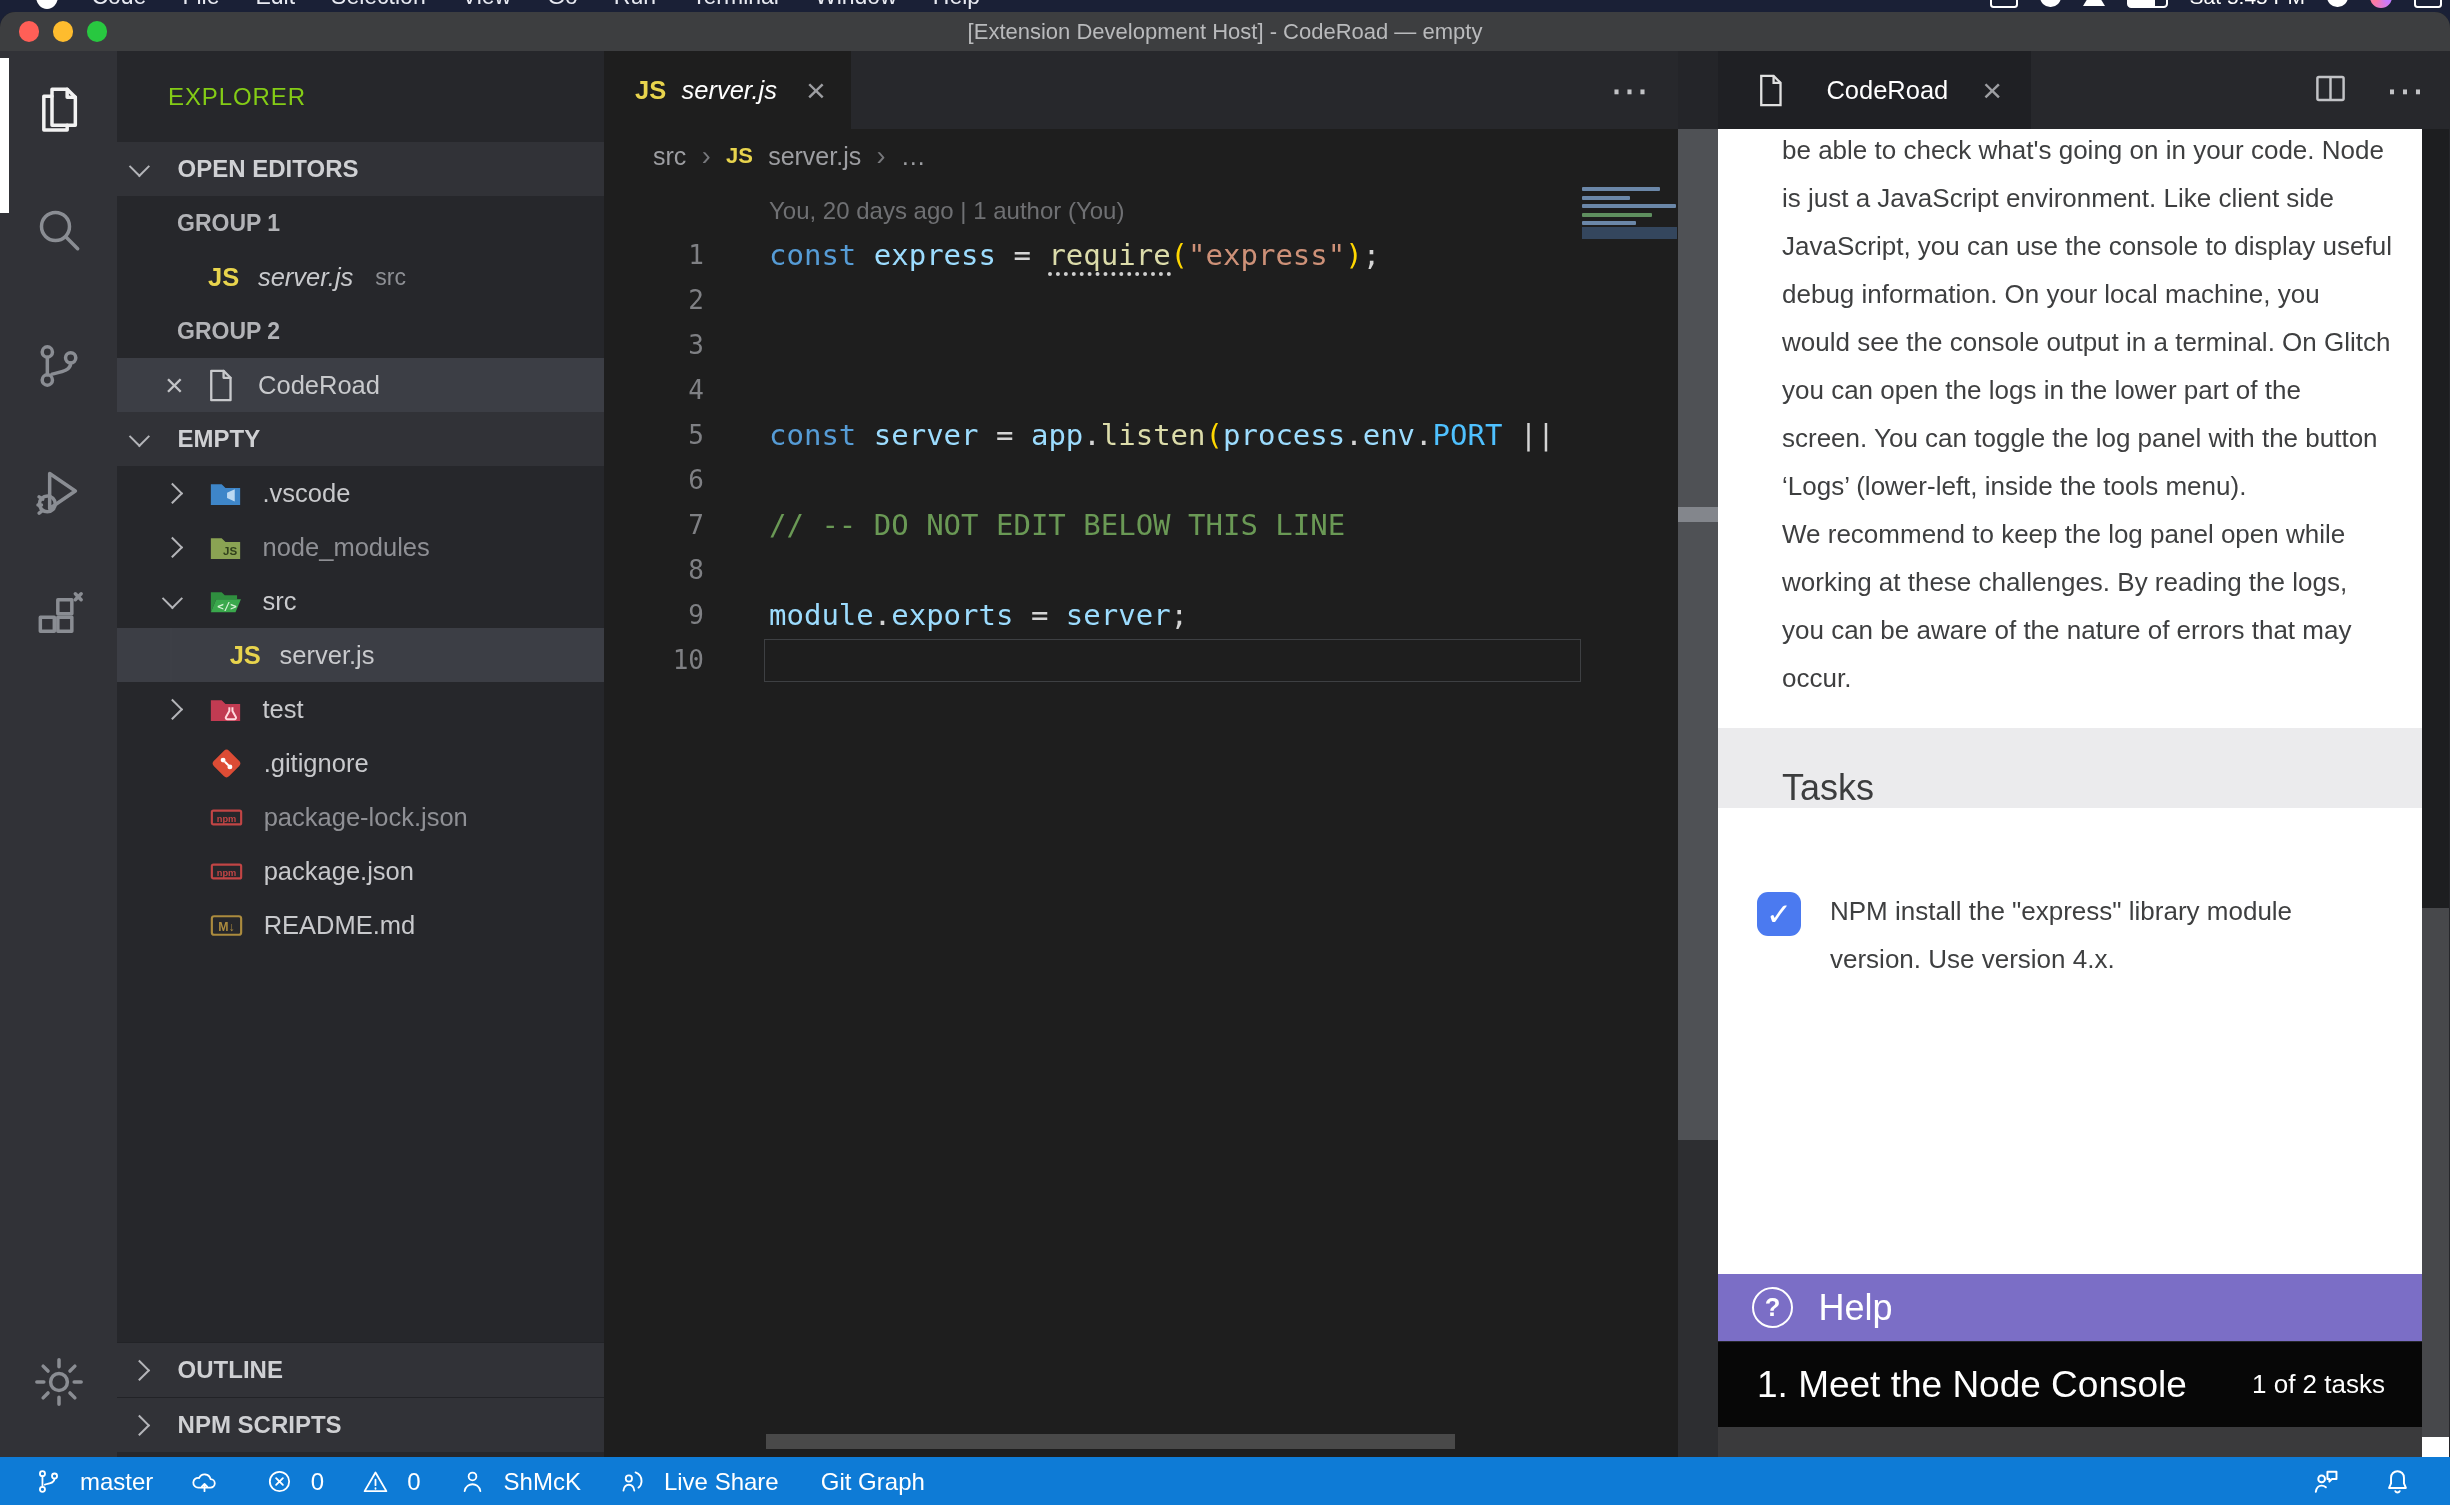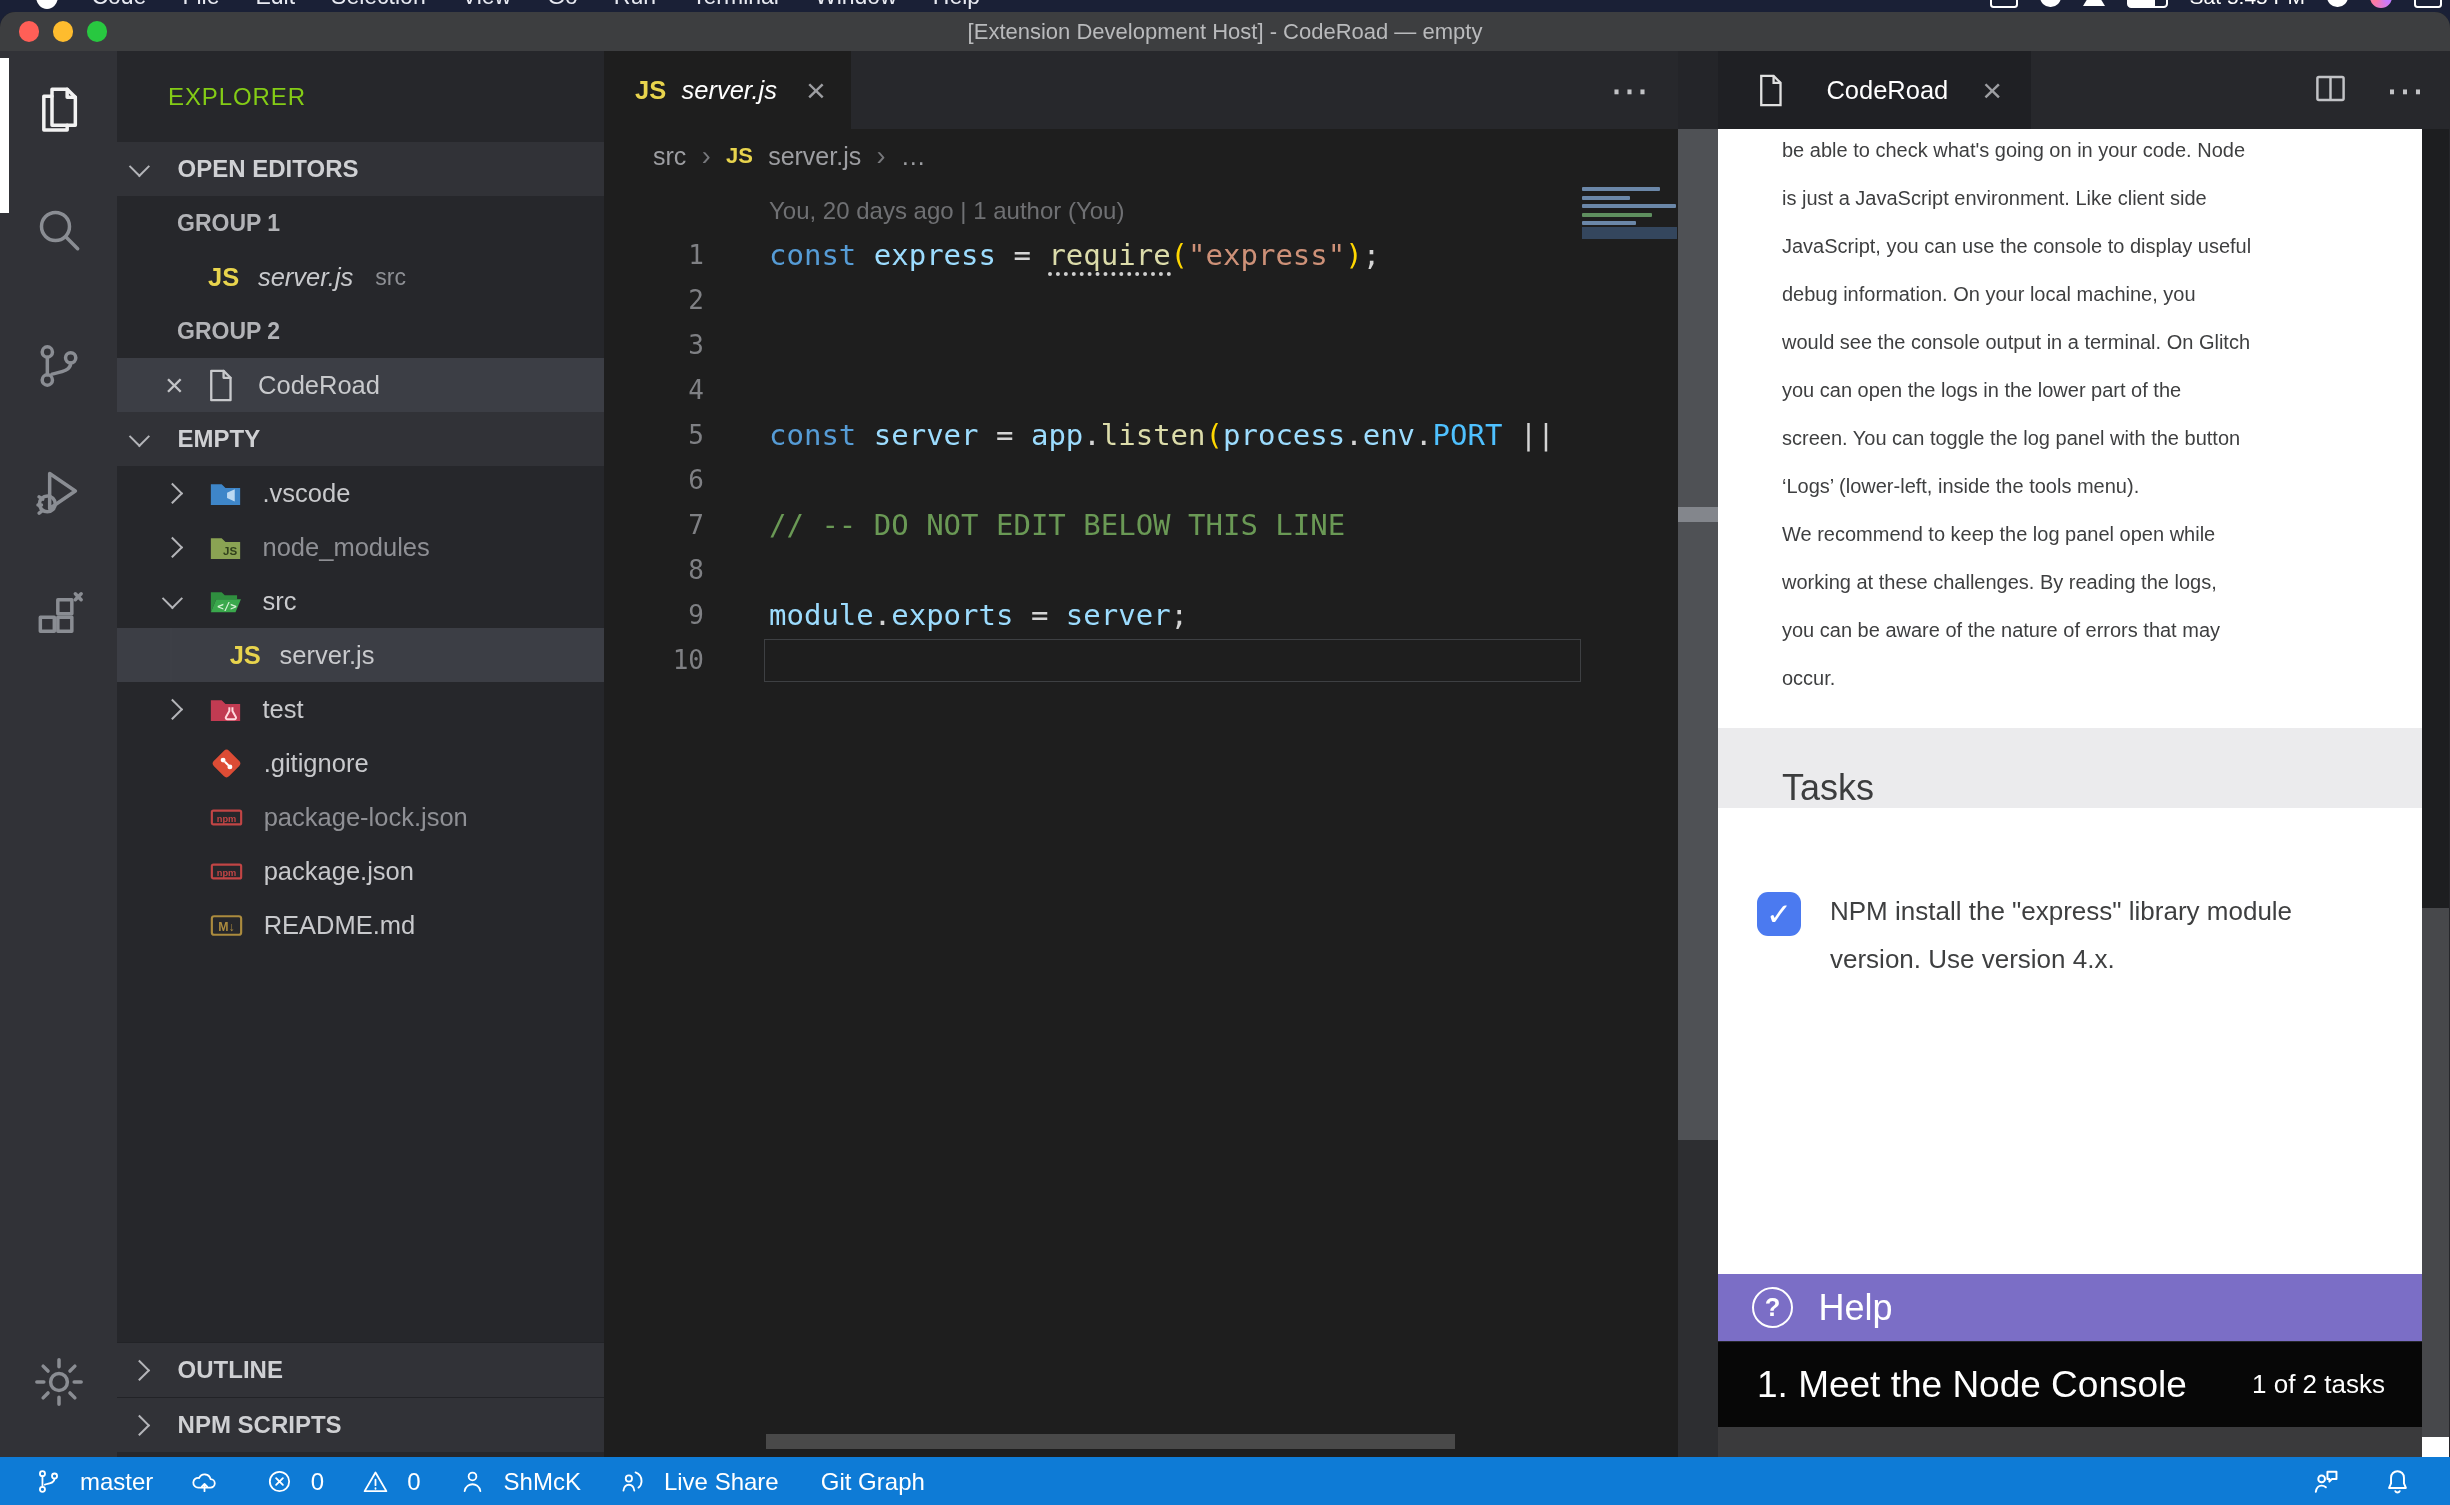--- a/index.html
+++ b/index.html
@@ -95,21 +95,21 @@
 
   
   #webview{position:absolute;left:1718px;top:0;width:732px;height:100%;background:#26272b;}
   #cr-tabbar{position:absolute;left:0;top:0;width:100%;height:78px;background:#27282c;}
   #cr-tab{position:absolute;left:0;top:0;height:78px;background:#1f2024;display:flex;align-items:center;padding:0 29px 0 34px;}
   #cr-tab .tname{color:#fff;font-size:25.5px;margin:0 34px 0 18.7px;font-style:normal;}
   #cr-actions{position:absolute;right:25.5px;top:0;height:78px;display:flex;align-items:center;gap:37px;color:#c2c3c6;}
   #cr-actions svg{width:37px;height:37px;}
   #cr-actions .dots{font-size:39px;}
   #cr-white{position:absolute;left:0;top:78px;width:704px;height:1145px;background:#ffffff;}
-  #cr-paragraph{position:absolute;left:64px;top:-3.4px;width:621px;color:#3e3f40;font-size:20px;line-height:48px;}
+  #cr-paragraph{position:absolute;left:64px;top:-3.4px;width:621px;color:#3e3f40;font-size:26px;line-height:48px;}
   #cr-tasks-band{position:absolute;left:0;top:599px;width:100%;height:80px;background:#ebebed;display:flex;align-items:center;}
   #cr-tasks-band .t{margin-left:64px;font-size:36px;color:#3c3d3e;margin-top:40px;}
   #cr-tasks{position:absolute;left:39px;top:758px;width:647px;}
   .task{display:flex;margin-bottom:78px;}
   .cbx{width:44px;height:44px;border-radius:11px;flex:none;margin-top:5.1px;display:flex;align-items:center;justify-content:center;}
   .cbx.on{background:#4b7af0;color:#fff;font-size:31px;}
   .cbx.off{background:#fff;border:2.6px solid #d8d8dc;}
   .task .txt{margin-left:29px;font-size:26px;line-height:48px;color:#3e3f40;}
   .code-chip{background:#1b1b1b;color:#fff;font-family:"DejaVu Sans Mono",monospace;font-size:25px;padding:2.6px 13.6px 5.1px;border-radius:6.8px;}
   #cr-help{position:absolute;left:0;top:1223px;width:704px;height:67px;background:#7b6ec6;display:flex;align-items:center;}

